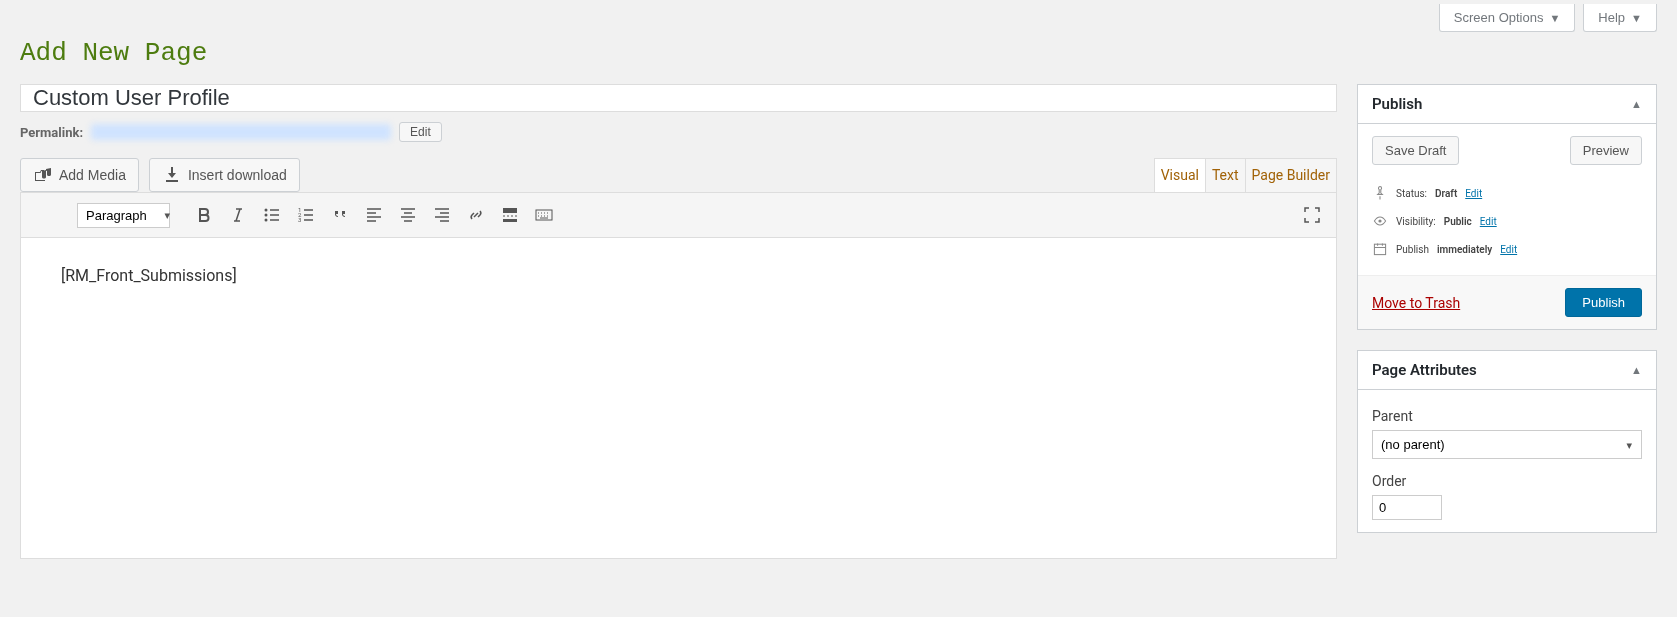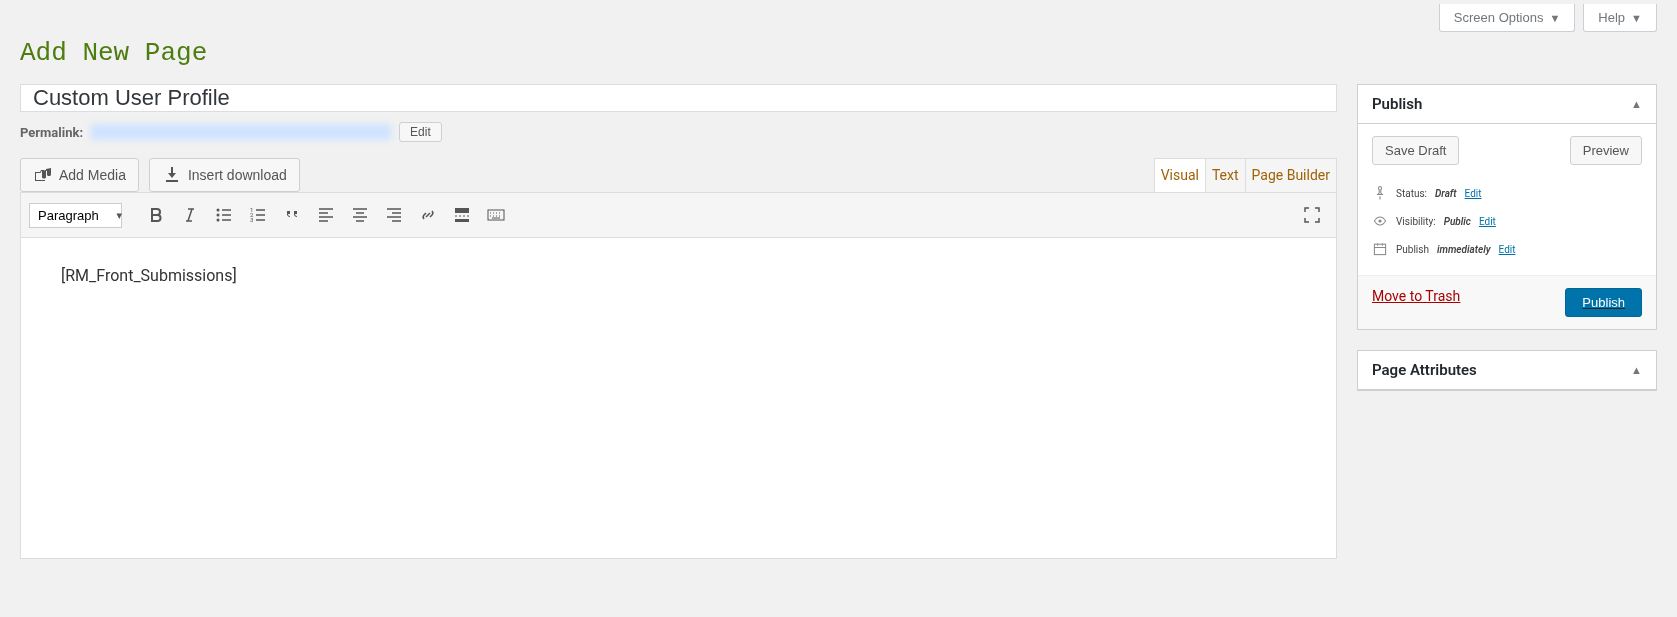--- a/index.html
+++ b/index.html
@@ -126,20 +126,21 @@
     background: #f5f5f5;
   }
   .format-select {
     background: #fff;
     border: 1px solid #ccc;
     padding: 4px 22px 4px 8px;
     margin-right: 8px;
     font-size: 13px;
     appearance: none;
     position: relative;
+    margin-left: 48px;
   }
   .select-wrap { position: relative; display: inline-block; margin-right: 8px;}
   .select-wrap::after {
     content: "▾";
     position: absolute;
     right: 8px;
     top: 50%;
     transform: translateY(-50%);
     color: #555;
     pointer-events: none;
@@ -207,28 +208,28 @@
   }
   .meta-line {
     display: flex;
     align-items: center;
     gap: 8px;
     padding: 6px 0;
     font-size: 10px;
     color: #444;
   }
   .meta-line .link { color: #0073aa; text-decoration: underline; cursor: pointer; }
-  .meta-line strong { font-weight: 600; font-style: italic; }
+  .meta-line strong { font-weight: 600; }
   .trash-row {
     display: flex;
     justify-content: space-between;
+    align-items: center;
     padding: 12px 14px;
     border-top: 1px solid #eee;
     background: #f8f8f8;
-    text-decoration: underline;
   }
   .trash-link { color: #a00; text-decoration: underline; cursor: pointer; font-size: 14px;}
   .attr-label { font-size: 14px; color: #444; margin: 6px 0; display:block;}
   .attr-select {
     width: 100%;
     padding: 6px 8px;
     border: 1px solid #ccc;
     background: #fff;
     font-size: 13px;
     appearance: none;
@@ -424,16 +425,26 @@
           <span class="trash-link">Move to Trash</span>
           <button class="btn-primary">Publish</button>
         </div>
       </div>
 
       <div class="postbox">
         <div class="postbox-header">
           <span class="postbox-title">Page Attributes</span>
           <span class="caret-up">▲</span>
         </div>
+        <div class="postbox-body">
+          <label class="attr-label">Parent</label>
+          <div class="attr-select-wrap">
+            <select class="attr-select">
+              <option>(no parent)</option>
+            </select>
+          </div>
+          <label class="attr-label">Order</label>
+          <input type="text" class="order-input" value="0" style="">
+        </div>
       </div>
     </div>
   </div>
 </div>
 
 </body></html>

